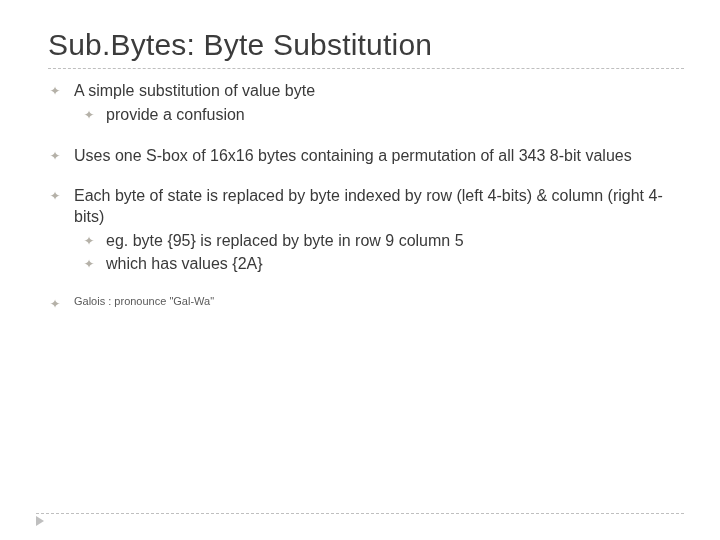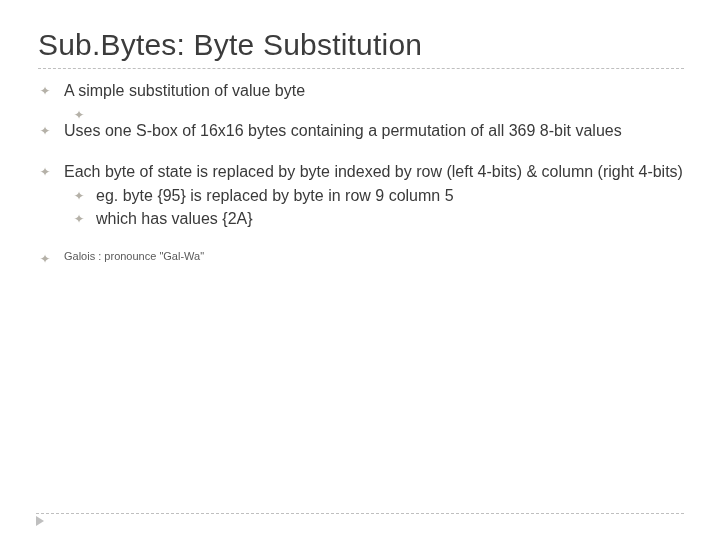--- a/index.html
+++ b/index.html
@@ -9,21 +9,21 @@
     height: 540px;
     background: #fff;
     font-family: Arial, Helvetica, sans-serif;
     color: #3a3a3a;
     overflow: hidden;
   }
   .slide {
     box-sizing: border-box;
     width: 720px;
     height: 540px;
-    padding: 28px 36px 20px 38px;
+    padding: 28px 36px 20px 48px;
     position: relative;
   }
   .title {
     font-size: 30px;
     color: #3c3c3c;
     margin: 0 0 6px 0;
     font-weight: 400;
     letter-spacing: 0.2px;
   }
   .hr-dashed {
@@ -112,27 +112,28 @@
 
   <div class="content">
     <ul class="top">
 
       <li>
         <span class="bullet-mark">✦</span>
         <span>A simple substitution of value byte</span>
         <ul class="sub">
           <li>
             <span class="bullet-mark">✦</span>
+            <span>provide a confusion</span>
           </li>
         </ul>
       </li>
 
       <li>
         <span class="bullet-mark">✦</span>
-        <span>Uses one S-box of 16x16 bytes containing a permutation of all 369 8-bit values</span>
+        <span>Uses one S-box of 16x16 bytes containing a permutation of all 343 8-bit values</span>
       </li>
 
       <li>
         <span class="bullet-mark">✦</span>
         <span>Each byte of state is replaced by byte indexed by row (left 4-bits) &amp; column (right 4-bits)</span>
         <ul class="sub">
           <li>
             <span class="bullet-mark">✦</span>
             <span>eg. byte {95} is replaced by byte in row 9 column 5</span>
           </li>

